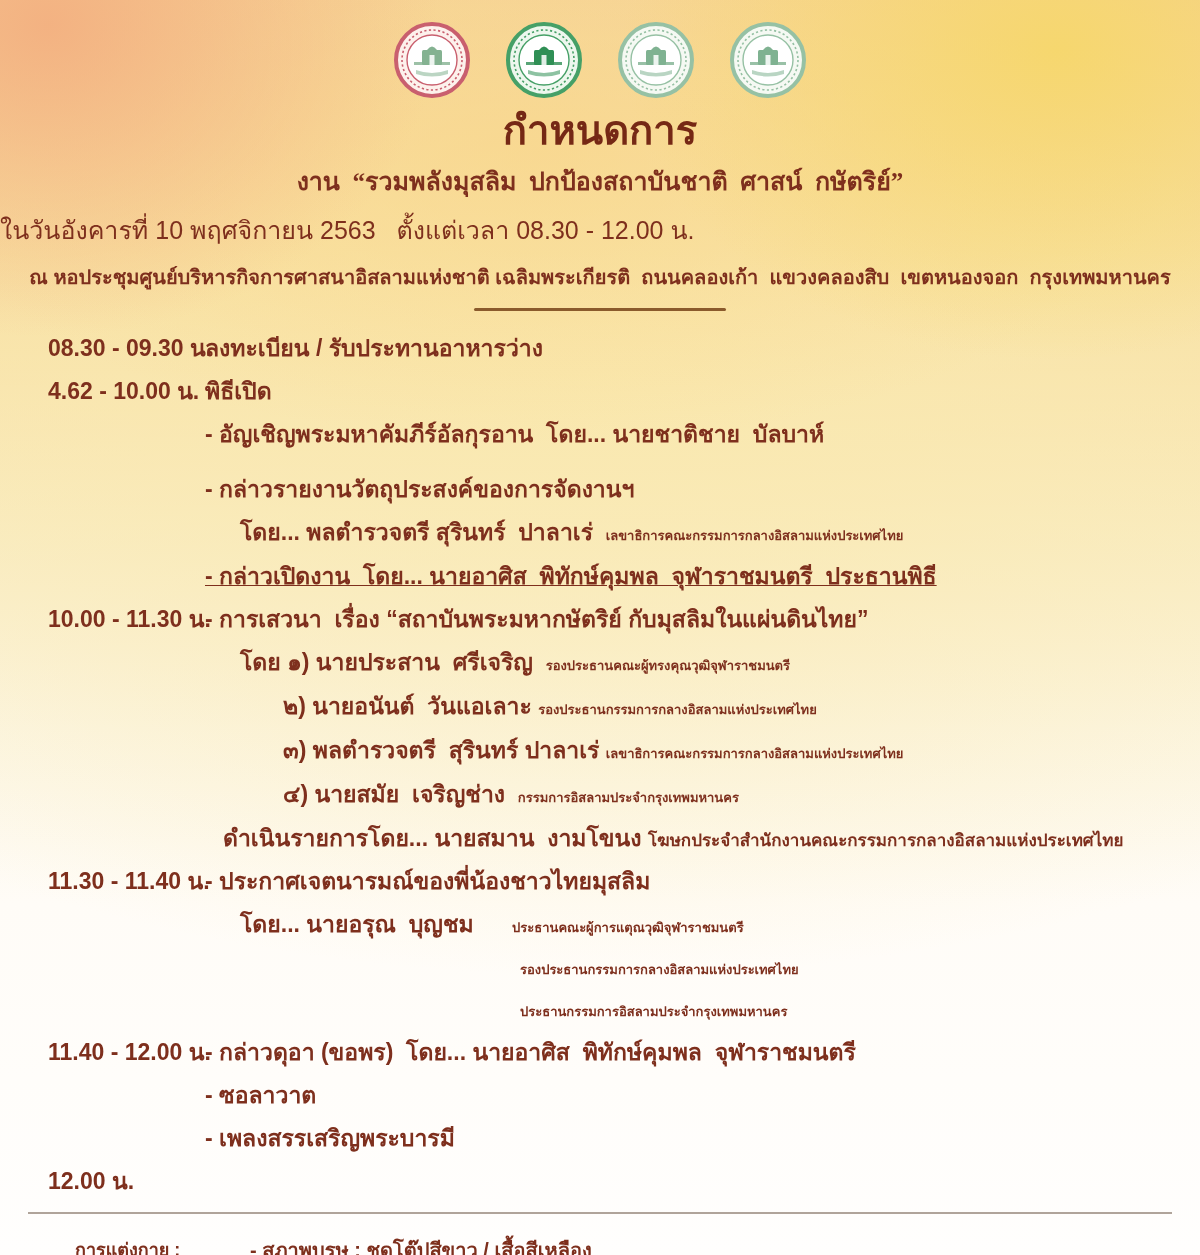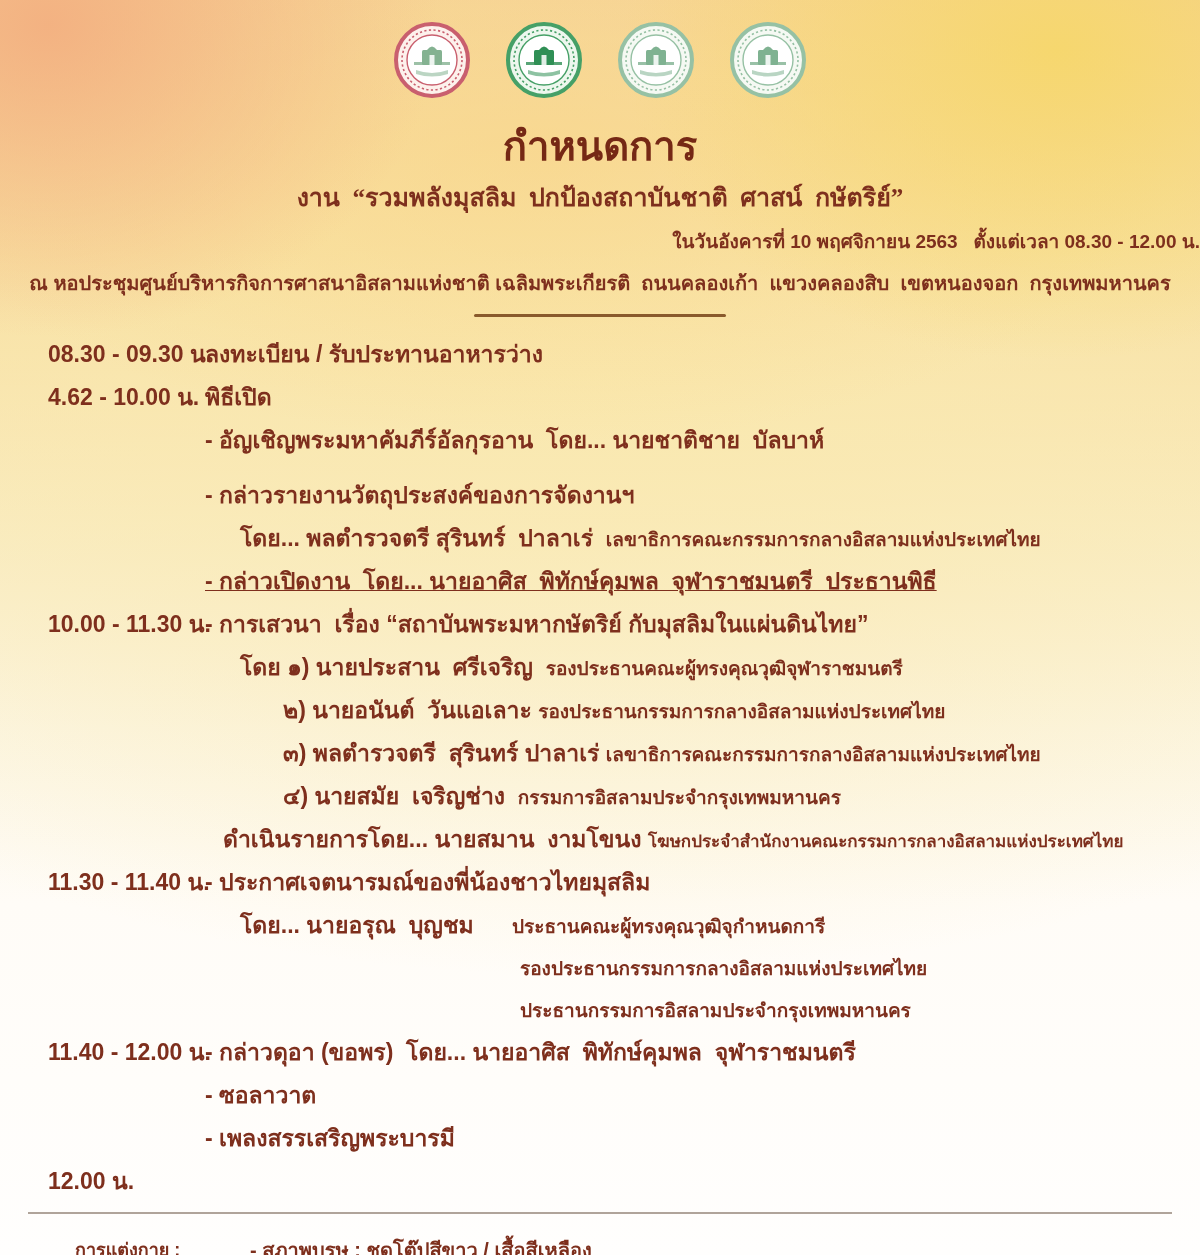--- a/index.html
+++ b/index.html
@@ -9,32 +9,32 @@
     background:
       radial-gradient(ellipse 700px 500px at 88% 4%, rgba(246,215,108,.95), rgba(246,215,108,0) 62%),
       radial-gradient(ellipse 650px 520px at 4% 2%, rgba(243,175,128,.92), rgba(243,175,128,0) 60%),
       radial-gradient(ellipse 900px 420px at 45% 12%, rgba(248,210,130,.55), rgba(248,210,130,0) 70%),
       radial-gradient(ellipse 1500px 800px at 50% 30%, rgba(250,233,175,.85), rgba(250,233,175,0) 75%),
       linear-gradient(180deg,#f5cd92 0%, #f7dc9b 20%, #f9ecc4 42%, #fcf6e4 58%, #fffcf7 72%, #fffefd 100%);
     color:#7e2f1d;
   }
   .logos { display:flex; justify-content:center; gap:36px; padding-top:22px; }
   .logo { width:76px; height:76px; }
-  .title { text-align:center; font-size:40px; font-weight:800; margin-top:24px; line-height:1.2; color:#75281546; color:#752815; }
+  .title { text-align:center; font-size:40px; font-weight:800; margin-top:8px; line-height:1.2; color:#75281546; color:#752815; }
   .event { text-align:center; font-size:25px; font-weight:700; margin-top:7px; white-space:pre;font-family:Liberation Serif, serif; }
-  .datetime { text-align:right; font-size:19px; font-weight:700; margin-top:9px; white-space:pre; }
+  .datetime { text-align:left; font-size:25px; font-weight:400; margin-top:9px; white-space:pre; }
   .venue { text-align:center; font-size:20px; font-weight:600; margin-top:11px; white-space:pre; }
   .header-divider { width:252px; height:3px; background:#8a5a2c; margin:15px auto 0; border-radius:2px; }
   .schedule { margin-top:17px; }
   .row { display:flex; align-items:flex-start; }
   .time { width:205px; flex:0 0 205px; padding-left:48px; box-sizing:border-box; font-size:23px; font-weight:700; line-height:41px; white-space:pre; }
   .content { flex:1; min-width:0; }
   .line { line-height:41px; white-space:pre; }
   .seg.m  { font-size:23px; font-weight:700; }
-  .seg.s  { font-size:19px; font-weight:600; }
+  .seg.s  { font-size:13px; font-weight:600; }
   .seg.xs { font-size:17px; font-weight:600; }
   .footer-divider { height:2px; background:#96857a; opacity:.75; margin:10px 28px 0 28px; }
   .footer { display:flex; margin-top:16px; }
   .footer-label { width:205px; flex:0 0 205px; padding-left:75px; box-sizing:border-box; font-size:18px; font-weight:700; line-height:40px; white-space:pre;text-decoration:underline; }
   .footer-lines { padding-left:45px; }
   .footer-line { font-size:20px; font-weight:600; line-height:40px; white-space:pre; }
 </style>
 </head>
 <body>
 
@@ -115,21 +115,21 @@
           <div class="line" style="padding-left: 78px;"><span class="seg m">๒) นายอนันต์  วันแอเลาะ </span><span class="seg s">รองประธานกรรมการกลางอิสลามแห่งประเทศไทย</span></div>
           <div class="line" style="padding-left: 78px;"><span class="seg m">๓) พลตำรวจตรี  สุรินทร์ ปาลาเร่ </span><span class="seg s">เลขาธิการคณะกรรมการกลางอิสลามแห่งประเทศไทย</span></div>
           <div class="line" style="padding-left: 78px;"><span class="seg m">๔) นายสมัย  เจริญช่าง  </span><span class="seg s">กรรมการอิสลามประจำกรุงเทพมหานคร</span></div>
           <div class="line" style="padding-left: 18px;"><span class="seg m">ดำเนินรายการโดย... นายสมาน  งามโขนง </span><span class="seg xs">โฆษกประจำสำนักงานคณะกรรมการกลางอิสลามแห่งประเทศไทย</span></div>
         </div>
       </div>
       <div class="row">
         <div class="time">11.30 - 11.40 น.</div>
         <div class="content">
           <div class="line" style="padding-left: 0px;"><span class="seg m">- ประกาศเจตนารมณ์ของพี่น้องชาวไทยมุสลิม</span></div>
-          <div class="line" style="padding-left: 35px;"><span class="seg m">โดย... นายอรุณ  บุญชม      </span><span class="seg s">ประธานคณะผู้ทรงคุณวุฒิจุกำหนดการี</span></div>
+          <div class="line" style="padding-left: 35px;"><span class="seg m">โดย... นายอรุณ  บุญชม      </span><span class="seg s">ประธานคณะผู้การแตุณวุฒิจุฬาราชมนตรี</span></div>
           <div class="line" style="padding-left: 315px;"><span class="seg s">รองประธานกรรมการกลางอิสลามแห่งประเทศไทย</span></div>
           <div class="line" style="padding-left: 315px;"><span class="seg s">ประธานกรรมการอิสลามประจำกรุงเทพมหานคร</span></div>
         </div>
       </div>
       <div class="row">
         <div class="time">11.40 - 12.00 น.</div>
         <div class="content">
           <div class="line" style="padding-left: 0px;"><span class="seg m">- กล่าวดุอา (ขอพร)  โดย... นายอาศิส  พิทักษ์คุมพล  จุฬาราชมนตรี</span></div>
           <div class="line" style="padding-left: 0px;"><span class="seg m">- ซอลาวาต</span></div>
           <div class="line" style="padding-left: 0px;"><span class="seg m">- เพลงสรรเสริญพระบารมี</span></div>

